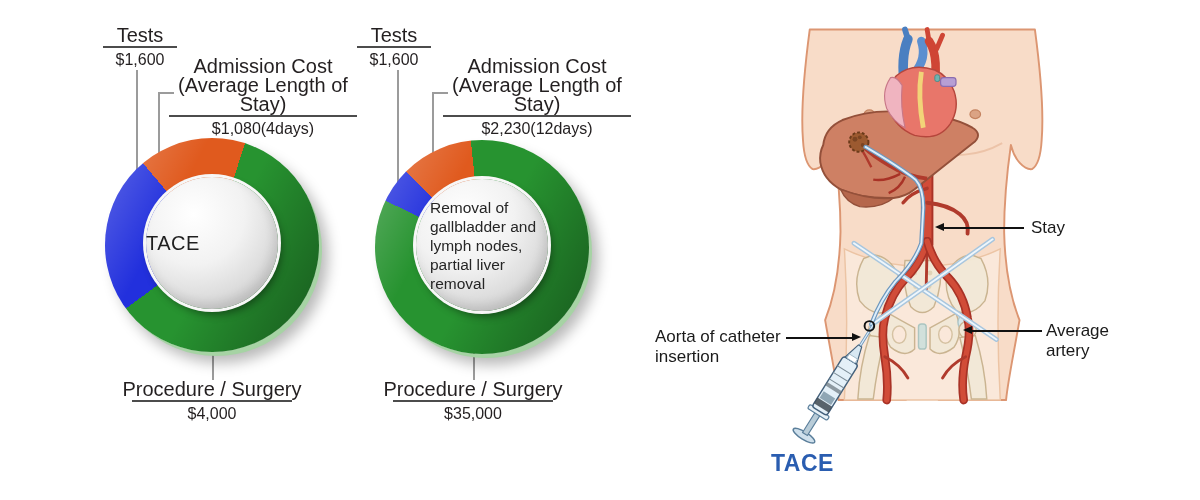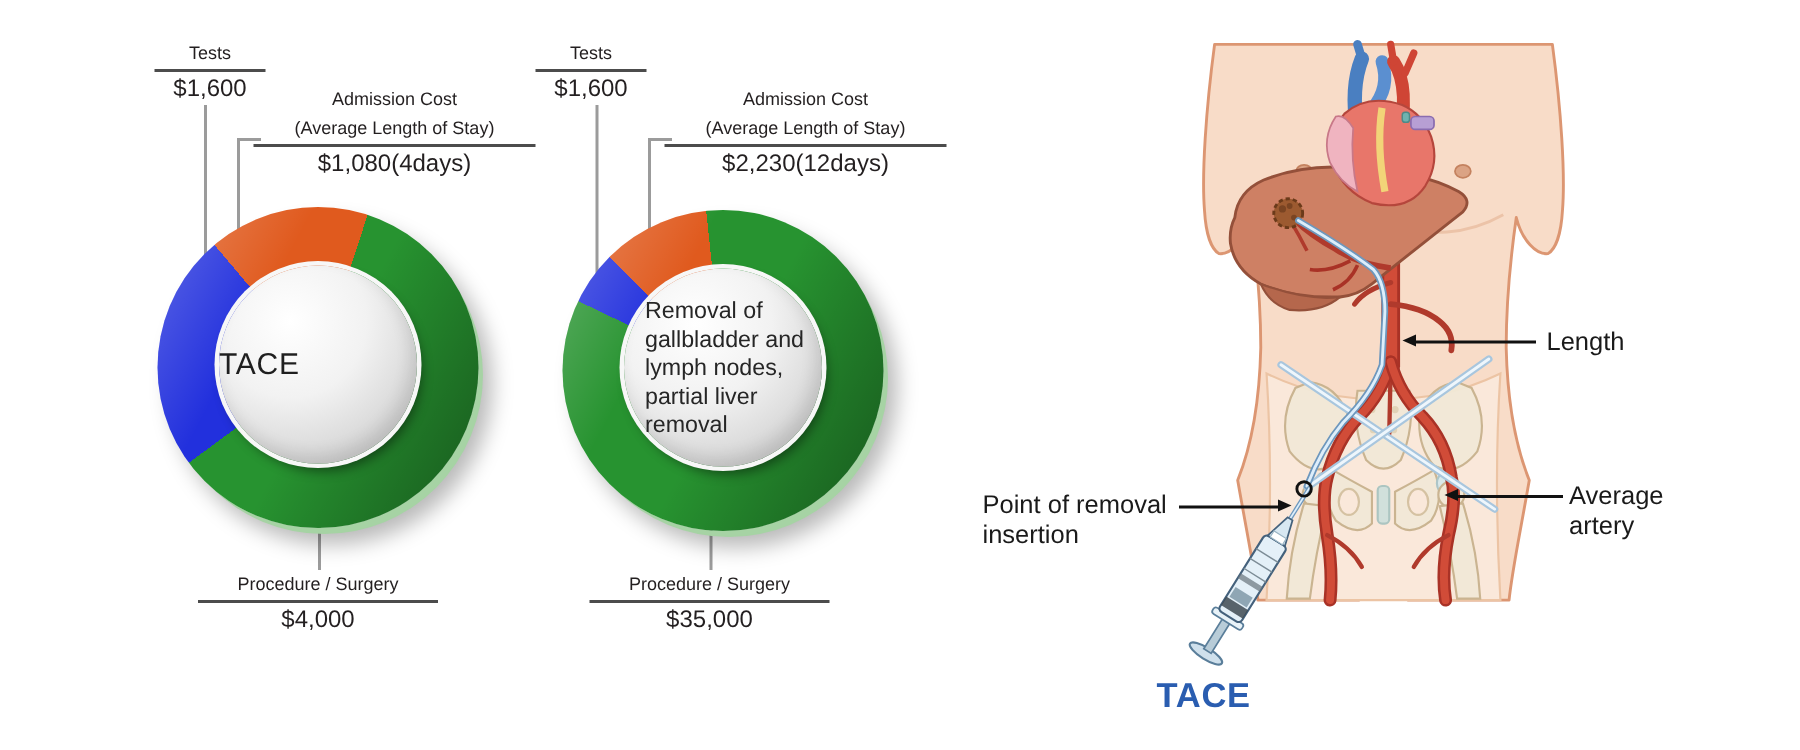--- a/index.html
+++ b/index.html
@@ -16,21 +16,21 @@
         transform:translate(-50%,-51.5%);z-index:2;
         background:radial-gradient(circle at 36% 28%, #ffffff 0%, #f2f2f2 40%, #d8d8d8 72%, #bfbfbf 100%);
         box-shadow:0 0 0 3px #f7f7f7, 3px 5px 8px rgba(0,0,0,.45), inset -4px -6px 10px rgba(0,0,0,.10);
         display:flex;align-items:center;justify-content:flex-start;}
   .center-label{font-size:20px;color:#1f1f1f;letter-spacing:.5px;}
   .center-label.small{font-size:15.5px;line-height:19px;letter-spacing:0;
         white-space:pre-line;text-align:left;width:128px;margin-left:14px;color:#262626;}
 
   
   .lbl{position:absolute;text-align:center;}
-  .lbl .t{font-size:12px;line-height:19px;}
+  .lbl .t{font-size:20px;line-height:19px;}
   .lbl .bar{height:2px;background:#4c4c4c;margin:1px auto 1px;}
   .lbl .v{font-size:16px;line-height:22px;}
 
   
   .leader-v{position:absolute;width:1.5px;background:#9b9b9b;}
   .leader-h{position:absolute;height:1.5px;background:#9b9b9b;}
 
   
   .ann-text{position:absolute;font-size:17px;line-height:20px;color:#1a1a1a;}
   .ann-line{position:absolute;height:1.6px;background:#111;}
@@ -217,18 +217,18 @@
 
   <div class="ann-line" style="left:944px;top:227px;width:80px;"></div>
   <div class="arrow-w" style="left:935px;top:223px;"></div>
 
   <div class="ann-line" style="left:972px;top:330px;width:70px;"></div>
   <div class="arrow-w" style="left:963px;top:326px;"></div>
 
   <div class="ann-line" style="left:786px;top:337px;width:66px;"></div>
   <div class="arrow-e" style="left:852px;top:333px;"></div>
 
-  <div class="ann-text" style="left:1031px;top:218px;">Length</div>
-  <div class="ann-text" style="left:655px;top:327px;width:136px;">Point of removal insertion</div>
+  <div class="ann-text" style="left:1031px;top:218px;">Stay</div>
+  <div class="ann-text" style="left:655px;top:327px;width:136px;">Aorta of catheter insertion</div>
   <div class="ann-text" style="left:1046px;top:321px;width:72px;">Average artery</div>
   <div class="tace-tag" style="left:771px;top:450px;color:#2a5db0;">TACE</div>
 
 </div>
 
 </body></html>

